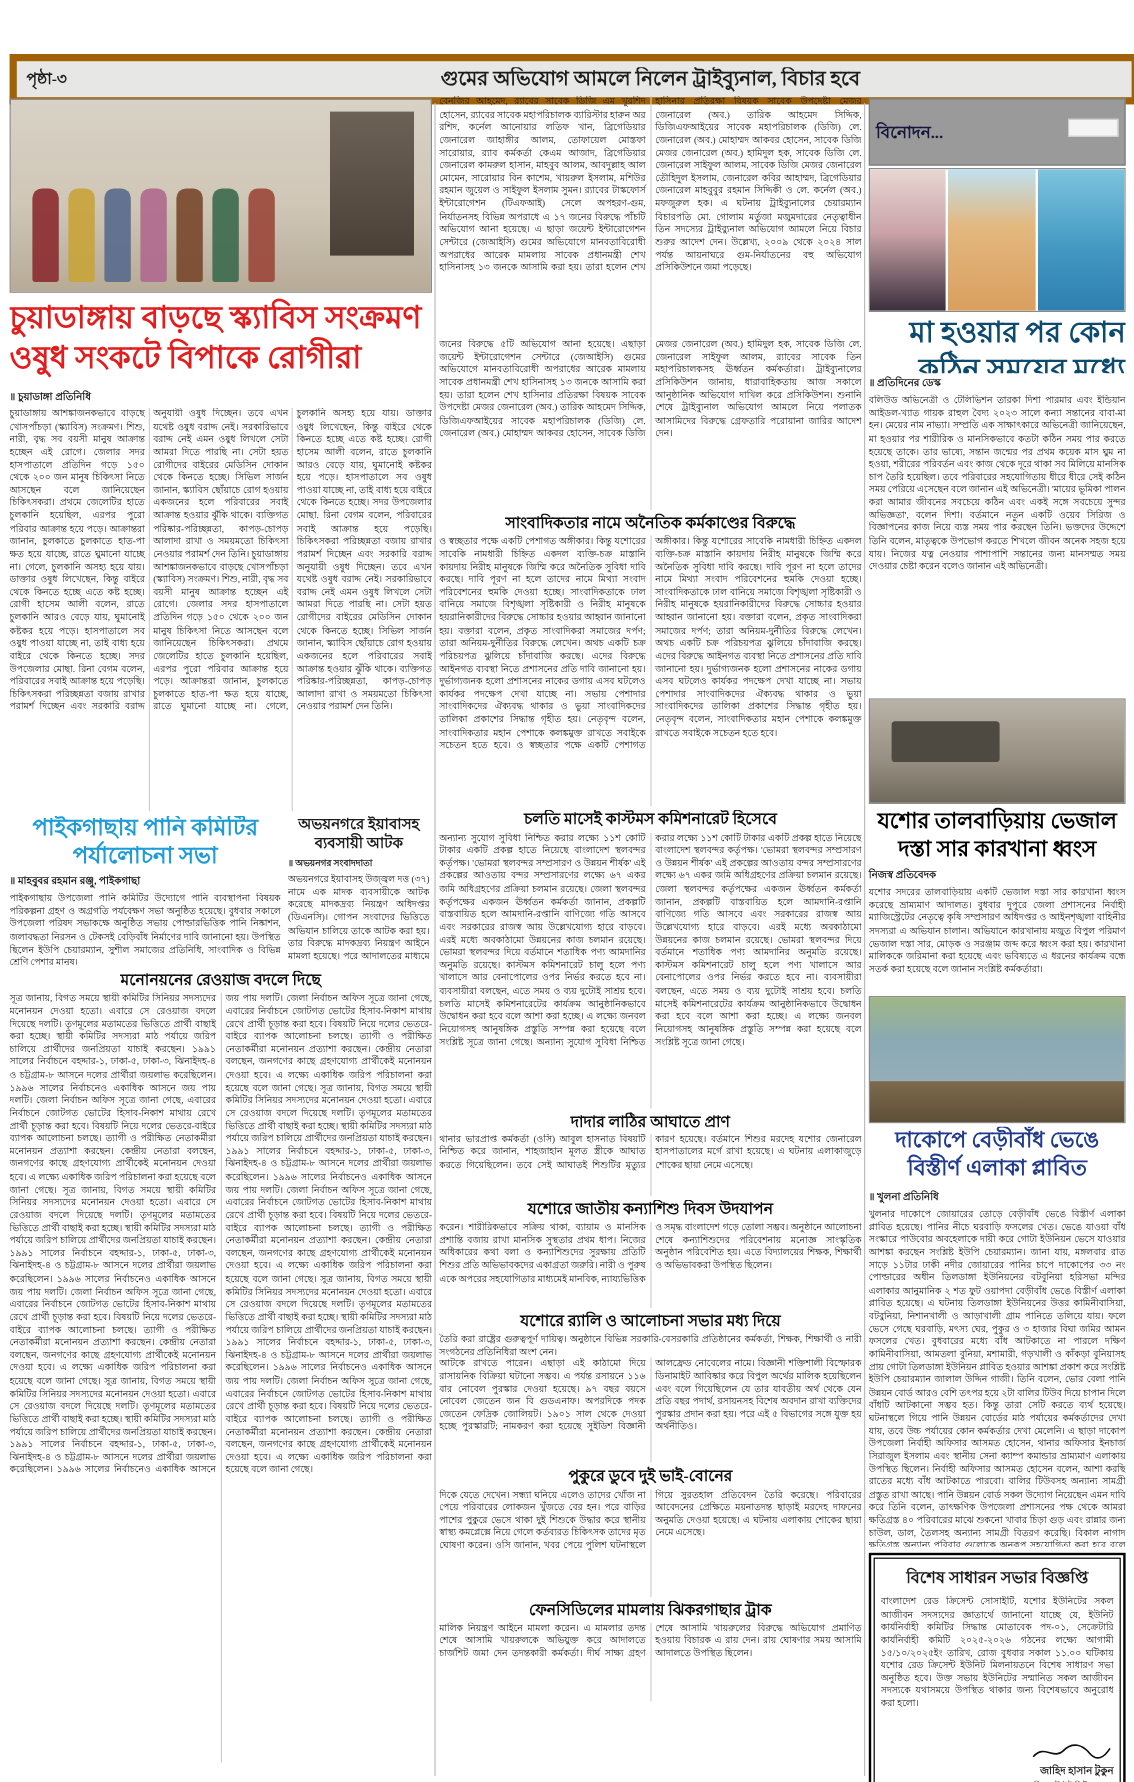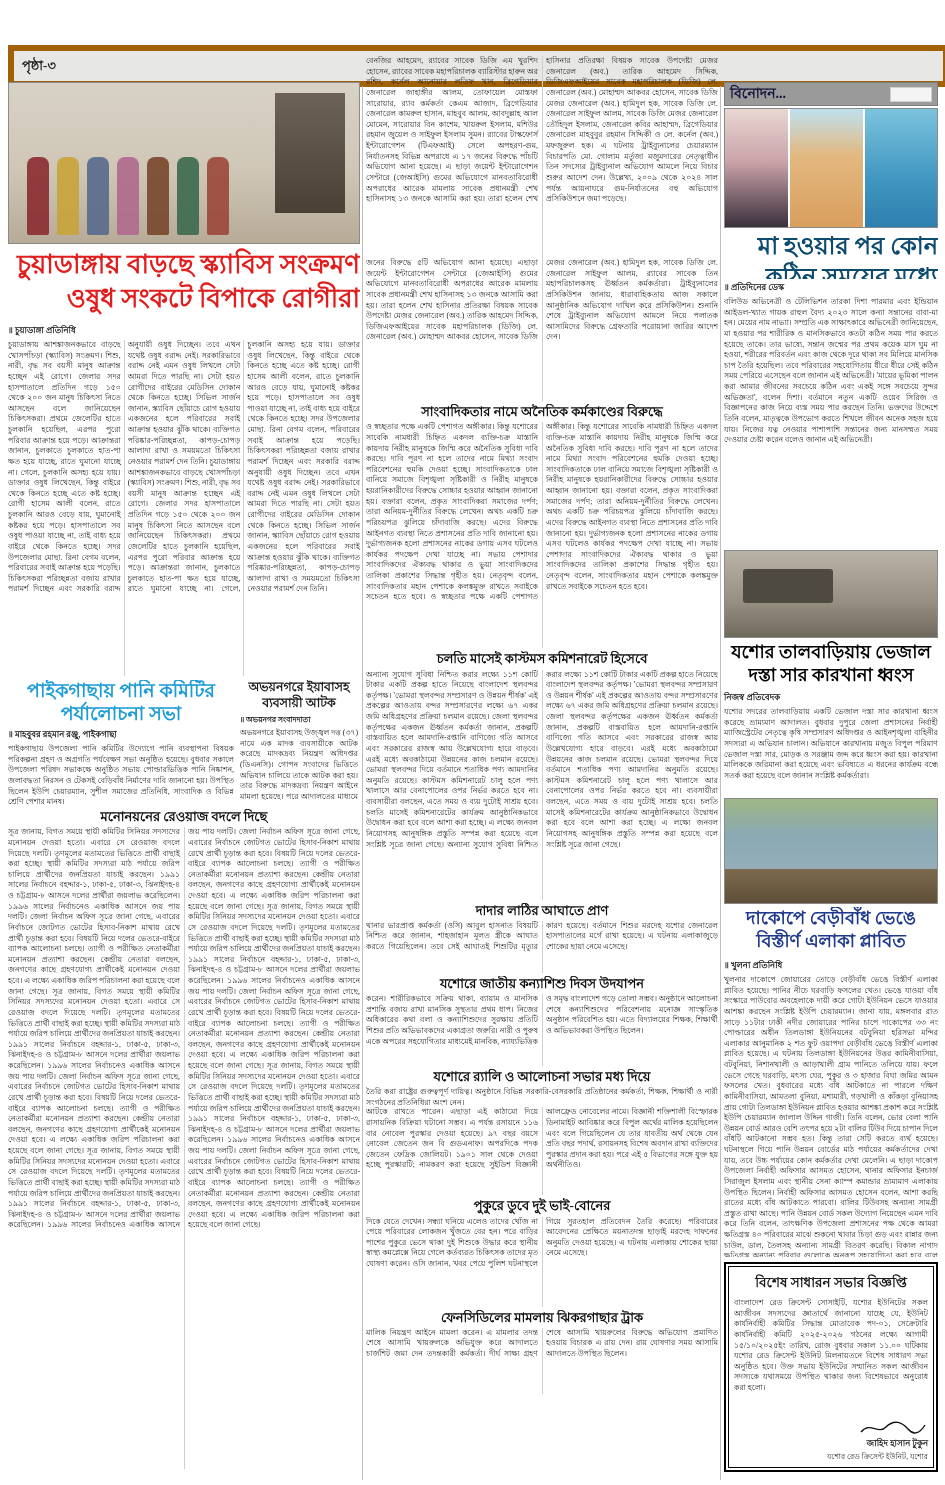--- a/index.html
+++ b/index.html
@@ -21,30 +21,30 @@
   #center-block{left:366px;width:352px;top:56px;}
   #right-block{left:724px;width:214px;}
 
   .photo{border:1px solid #8a8a8a;overflow:hidden;position:relative;}
   .bt{font-size:7.7px;line-height:1.38;text-align:justify;overflow:hidden;color:#1b1b1b;}
   .col3{column-count:3;column-gap:7px;column-rule:1px solid #cfcfcf;}
   .col2{column-count:2;column-gap:8px;column-rule:1px solid #cfcfcf;}
   .byline{font-size:8.5px;font-weight:bold;margin:2px 0;}
   .subhead{font-weight:bold;text-align:center;font-size:13px;line-height:1.25;margin:3px 0 2px;color:#0d0d0d;overflow:hidden;}
 
-  .hl-red{color:#e11d1d;font-size:26px;font-weight:bold;text-align:right;line-height:1.3;margin:4px 0 1px;overflow:hidden;}
+  .hl-red{color:#e11d1d;font-size:26px;font-weight:bold;text-align:left;line-height:1.3;margin:4px 0 1px;overflow:hidden;}
   .hl-main{font-size:16.5px;font-weight:bold;text-align:center;line-height:1.25;overflow:hidden;}
   .hl-blue{color:#1e9cd8;font-size:19px;font-weight:bold;text-align:center;line-height:1.2;overflow:hidden;}
   .hl-sm-black{font-size:12.5px;font-weight:bold;text-align:center;line-height:1.25;overflow:hidden;}
   .hl-green{color:#0c4a6e;font-size:24px;font-weight:bold;text-align:right;line-height:1.3;margin:3px 0 0;overflow:hidden;}
   .hl-magenta{color:#000000;font-size:18px;font-weight:bold;text-align:center;line-height:1.3;margin:3px 0 0;overflow:hidden;}
   .hl-navy{color:#203a8c;font-size:18px;font-weight:bold;text-align:center;line-height:1.3;margin:3px 0 0;overflow:hidden;}
 
-  .binodon-bar{height:22px;background:#9a9a9a;display:flex;align-items:center;justify-content:space-between;
-    padding:0 5px;border:1px solid #7d7d7d;}
+  .binodon-bar{height:22px;background:#9a9a9a;display:flex;align-items:flex-start;justify-content:space-between;
+    padding:16px 5px;border:1px solid #7d7d7d;}
   .binodon-label{font-size:14px;font-weight:bold;color:#14143c;}
   .binodon-tag{width:40px;height:13px;background:#f4f4f4;border:1px solid #cfcfcf;}
 
   .split-row{display:flex;gap:6px;margin-top:4px;}
   .notice{border:2px solid #000;padding:2px;margin-top:5px;}
   .notice-inner{border:1px solid #000;padding:4px 5px;}
   .notice-title{font-size:13.5px;font-weight:bold;text-align:center;margin:1px 0 3px;}
   .sig{display:flex;flex-direction:column;align-items:flex-end;margin-top:3px;}
   .sig-name{font-size:8.5px;font-weight:bold;}
   .sig-org{font-size:7.5px;}
@@ -98,20 +98,21 @@
       <div class="byline" style="font-size:7.5px">॥ অভয়নগর সংবাদদাতা</div>
       <div class="bt" style="height:74px">অভয়নগরে ইয়াবাসহ উজ্জ্বল দত্ত (৩৭) নামে এক মাদক ব্যবসায়ীকে আটক করেছে মাদকদ্রব্য নিয়ন্ত্রণ অধিদপ্তর (ডিএনসি)। গোপন সংবাদের ভিত্তিতে অভিযান চালিয়ে তাকে আটক করা হয়। তার বিরুদ্ধে মাদকদ্রব্য নিয়ন্ত্রণ আইনে মামলা হয়েছে। পরে আদালতের মাধ্যমে তাকে জেল হাজতে প্রেরণ করা হয়।</div>
     </div>
   </div>
 
   <div class="subhead">মনোনয়নের রেওয়াজ বদলে দিছে</div>
   <div class="bt col2" style="height:642px">সূত্র জানায়, বিগত সময়ে স্থায়ী কমিটির সিনিয়র সদস্যদের মনোনয়ন দেওয়া হতো। এবারে সে রেওয়াজ বদলে দিয়েছে দলটি। তৃণমূলের মতামতের ভিত্তিতে প্রার্থী বাছাই করা হচ্ছে। স্থায়ী কমিটির সদস্যরা মাঠ পর্যায়ে জরিপ চালিয়ে প্রার্থীদের জনপ্রিয়তা যাচাই করছেন। ১৯৯১ সালের নির্বাচনে বহদ্দার-১, ঢাকা-৫, ঢাকা-৩, ঝিনাইদহ-৪ ও চট্টগ্রাম-৮ আসনে দলের প্রার্থীরা জয়লাভ করেছিলেন। ১৯৯৬ সালের নির্বাচনেও একাধিক আসনে জয় পায় দলটি। জেলা নির্বাচন অফিস সূত্রে জানা গেছে, এবারের নির্বাচনে জোটগত ভোটের হিসাব-নিকাশ মাথায় রেখে প্রার্থী চূড়ান্ত করা হবে। বিষয়টি নিয়ে দলের ভেতরে-বাইরে ব্যাপক আলোচনা চলছে। ত্যাগী ও পরীক্ষিত নেতাকর্মীরা মনোনয়ন প্রত্যাশা করছেন। কেন্দ্রীয় নেতারা বলছেন, জনগণের কাছে গ্রহণযোগ্য প্রার্থীকেই মনোনয়ন দেওয়া হবে। এ লক্ষ্যে একাধিক জরিপ পরিচালনা করা হয়েছে বলে জানা গেছে। সূত্র জানায়, বিগত সময়ে স্থায়ী কমিটির সিনিয়র সদস্যদের মনোনয়ন দেওয়া হতো। এবারে সে রেওয়াজ বদলে দিয়েছে দলটি। তৃণমূলের মতামতের ভিত্তিতে প্রার্থী বাছাই করা হচ্ছে। স্থায়ী কমিটির সদস্যরা মাঠ পর্যায়ে জরিপ চালিয়ে প্রার্থীদের জনপ্রিয়তা যাচাই করছেন। ১৯৯১ সালের নির্বাচনে বহদ্দার-১, ঢাকা-৫, ঢাকা-৩, ঝিনাইদহ-৪ ও চট্টগ্রাম-৮ আসনে দলের প্রার্থীরা জয়লাভ করেছিলেন। ১৯৯৬ সালের নির্বাচনেও একাধিক আসনে জয় পায় দলটি। জেলা নির্বাচন অফিস সূত্রে জানা গেছে, এবারের নির্বাচনে জোটগত ভোটের হিসাব-নিকাশ মাথায় রেখে প্রার্থী চূড়ান্ত করা হবে। বিষয়টি নিয়ে দলের ভেতরে-বাইরে ব্যাপক আলোচনা চলছে। ত্যাগী ও পরীক্ষিত নেতাকর্মীরা মনোনয়ন প্রত্যাশা করছেন। কেন্দ্রীয় নেতারা বলছেন, জনগণের কাছে গ্রহণযোগ্য প্রার্থীকেই মনোনয়ন দেওয়া হবে। এ লক্ষ্যে একাধিক জরিপ পরিচালনা করা হয়েছে বলে জানা গেছে। সূত্র জানায়, বিগত সময়ে স্থায়ী কমিটির সিনিয়র সদস্যদের মনোনয়ন দেওয়া হতো। এবারে সে রেওয়াজ বদলে দিয়েছে দলটি। তৃণমূলের মতামতের ভিত্তিতে প্রার্থী বাছাই করা হচ্ছে। স্থায়ী কমিটির সদস্যরা মাঠ পর্যায়ে জরিপ চালিয়ে প্রার্থীদের জনপ্রিয়তা যাচাই করছেন। ১৯৯১ সালের নির্বাচনে বহদ্দার-১, ঢাকা-৫, ঢাকা-৩, ঝিনাইদহ-৪ ও চট্টগ্রাম-৮ আসনে দলের প্রার্থীরা জয়লাভ করেছিলেন। ১৯৯৬ সালের নির্বাচনেও একাধিক আসনে জয় পায় দলটি। জেলা নির্বাচন অফিস সূত্রে জানা গেছে, এবারের নির্বাচনে জোটগত ভোটের হিসাব-নিকাশ মাথায় রেখে প্রার্থী চূড়ান্ত করা হবে। বিষয়টি নিয়ে দলের ভেতরে-বাইরে ব্যাপক আলোচনা চলছে। ত্যাগী ও পরীক্ষিত নেতাকর্মীরা মনোনয়ন প্রত্যাশা করছেন। কেন্দ্রীয় নেতারা বলছেন, জনগণের কাছে গ্রহণযোগ্য প্রার্থীকেই মনোনয়ন দেওয়া হবে। এ লক্ষ্যে একাধিক জরিপ পরিচালনা করা হয়েছে বলে জানা গেছে। সূত্র জানায়, বিগত সময়ে স্থায়ী কমিটির সিনিয়র সদস্যদের মনোনয়ন দেওয়া হতো। এবারে সে রেওয়াজ বদলে দিয়েছে দলটি। তৃণমূলের মতামতের ভিত্তিতে প্রার্থী বাছাই করা হচ্ছে। স্থায়ী কমিটির সদস্যরা মাঠ পর্যায়ে জরিপ চালিয়ে প্রার্থীদের জনপ্রিয়তা যাচাই করছেন। ১৯৯১ সালের নির্বাচনে বহদ্দার-১, ঢাকা-৫, ঢাকা-৩, ঝিনাইদহ-৪ ও চট্টগ্রাম-৮ আসনে দলের প্রার্থীরা জয়লাভ করেছিলেন। ১৯৯৬ সালের নির্বাচনেও একাধিক আসনে জয় পায় দলটি। জেলা নির্বাচন অফিস সূত্রে জানা গেছে, এবারের নির্বাচনে জোটগত ভোটের হিসাব-নিকাশ মাথায় রেখে প্রার্থী চূড়ান্ত করা হবে। বিষয়টি নিয়ে দলের ভেতরে-বাইরে ব্যাপক আলোচনা চলছে। ত্যাগী ও পরীক্ষিত নেতাকর্মীরা মনোনয়ন প্রত্যাশা করছেন। কেন্দ্রীয় নেতারা বলছেন, জনগণের কাছে গ্রহণযোগ্য প্রার্থীকেই মনোনয়ন দেওয়া হবে। এ লক্ষ্যে একাধিক জরিপ পরিচালনা করা হয়েছে বলে জানা গেছে। সূত্র জানায়, বিগত সময়ে স্থায়ী কমিটির সিনিয়র সদস্যদের মনোনয়ন দেওয়া হতো। এবারে সে রেওয়াজ বদলে দিয়েছে দলটি। তৃণমূলের মতামতের ভিত্তিতে প্রার্থী বাছাই করা হচ্ছে। স্থায়ী কমিটির সদস্যরা মাঠ পর্যায়ে জরিপ চালিয়ে প্রার্থীদের জনপ্রিয়তা যাচাই করছেন। ১৯৯১ সালের নির্বাচনে বহদ্দার-১, ঢাকা-৫, ঢাকা-৩, ঝিনাইদহ-৪ ও চট্টগ্রাম-৮ আসনে দলের প্রার্থীরা জয়লাভ করেছিলেন। ১৯৯৬ সালের নির্বাচনেও একাধিক আসনে জয় পায় দলটি। জেলা নির্বাচন অফিস সূত্রে জানা গেছে, এবারের নির্বাচনে জোটগত ভোটের হিসাব-নিকাশ মাথায় রেখে প্রার্থী চূড়ান্ত করা হবে। বিষয়টি নিয়ে দলের ভেতরে-বাইরে ব্যাপক আলোচনা চলছে। ত্যাগী ও পরীক্ষিত নেতাকর্মীরা মনোনয়ন প্রত্যাশা করছেন। কেন্দ্রীয় নেতারা বলছেন, জনগণের কাছে গ্রহণযোগ্য প্রার্থীকেই মনোনয়ন দেওয়া হবে। এ লক্ষ্যে একাধিক জরিপ পরিচালনা করা হয়েছে বলে জানা গেছে।</div>
 </div>
 
 <div class="block" id="center-block">
+  <div class="hl-main" style="height:24px">গুমের অভিযোগ আমলে নিলেন ট্রাইব্যুনাল, বিচার হবে</div>
   <div class="bt col2" style="height:202px">বেনজির আহমেদ, র‍্যাবের সাবেক ডিজি এম খুরশিদ হোসেন, র‍্যাবের সাবেক মহাপরিচালক ব্যারিস্টার হারুন অর রশিদ, কর্নেল আনোয়ার লতিফ খান, ব্রিগেডিয়ার জেনারেল জাহাঙ্গীর আলম, তোফায়েল মোস্তফা সারোয়ার, র‍্যাব কর্মকর্তা কেএম আজাদ, ব্রিগেডিয়ার জেনারেল কামরুল হাসান, মাহবুব আলম, আবদুল্লাহ আল মোমেন, সারোয়ার বিন কাশেম, খায়রুল ইসলাম, মশিউর রহমান জুয়েল ও সাইফুল ইসলাম সুমন। র‍্যাবের টাস্কফোর্স ইন্টারোগেশন (টিএফআই) সেলে অপহরণ-গুম, নির্যাতনসহ বিভিন্ন অপরাধে এ ১৭ জনের বিরুদ্ধে পাঁচটি অভিযোগ আনা হয়েছে। এ ছাড়া জয়েন্ট ইন্টারোগেশন সেন্টারে (জেআইসি) গুমের অভিযোগে মানবতাবিরোধী অপরাধের আরেক মামলায় সাবেক প্রধানমন্ত্রী শেখ হাসিনাসহ ১৩ জনকে আসামি করা হয়। তারা হলেন শেখ হাসিনার প্রতিরক্ষা বিষয়ক সাবেক উপদেষ্টা মেজর জেনারেল (অব.) তারিক আহমেদ সিদ্দিক, ডিজিএফআইয়ের সাবেক মহাপরিচালক (ডিজি) লে. জেনারেল (অব.) মোহাম্মদ আকবর হোসেন, সাবেক ডিজি মেজর জেনারেল (অব.) হামিদুল হক, সাবেক ডিজি লে. জেনারেল সাইফুল আলম, সাবেক ডিজি মেজর জেনারেল তৌহিদুল ইসলাম, জেনারেল কবির আহাম্মদ, ব্রিগেডিয়ার জেনারেল মাহবুবুর রহমান সিদ্দিকী ও লে. কর্নেল (অব.) মফজুরুল হক। এ ঘটনায় ট্রাইব্যুনালের চেয়ারম্যান বিচারপতি মো. গোলাম মর্তুজা মজুমদারের নেতৃত্বাধীন তিন সদস্যের ট্রাইব্যুনাল অভিযোগ আমলে নিয়ে বিচার শুরুর আদেশ দেন। উল্লেখ্য, ২০০৯ থেকে ২০২৪ সাল পর্যন্ত আয়নাঘরে গুম-নির্যাতনের বহু অভিযোগ প্রসিকিউশনে জমা পড়েছে।</div>
 
   <div class="bt col2" style="height:143px">জনের বিরুদ্ধে ৫টি অভিযোগ আনা হয়েছে। এছাড়া জয়েন্ট ইন্টারোগেশন সেন্টারে (জেআইসি) গুমের অভিযোগে মানবতাবিরোধী অপরাধের আরেক মামলায় সাবেক প্রধানমন্ত্রী শেখ হাসিনাসহ ১৩ জনকে আসামি করা হয়। তারা হলেন শেখ হাসিনার প্রতিরক্ষা বিষয়ক সাবেক উপদেষ্টা মেজর জেনারেল (অব.) তারিক আহমেদ সিদ্দিক, ডিজিএফআইয়ের সাবেক মহাপরিচালক (ডিজি) লে. জেনারেল (অব.) মোহাম্মদ আকবর হোসেন, সাবেক ডিজি মেজর জেনারেল (অব.) হামিদুল হক, সাবেক ডিজি লে. জেনারেল সাইফুল আলম, র‍্যাবের সাবেক তিন মহাপরিচালকসহ ঊর্ধ্বতন কর্মকর্তারা। ট্রাইব্যুনালের প্রসিকিউশন জানায়, ধারাবাহিকতায় আজ সকালে আনুষ্ঠানিক অভিযোগ দাখিল করে প্রসিকিউশন। শুনানি শেষে ট্রাইব্যুনাল অভিযোগ আমলে নিয়ে পলাতক আসামিদের বিরুদ্ধে গ্রেফতারি পরোয়ানা জারির আদেশ দেন।</div>
 
   <div class="subhead">সাংবাদিকতার নামে অনৈতিক কর্মকাণ্ডের বিরুদ্ধে</div>
   <div class="bt col2" style="height:226px">ও স্বচ্ছতার পক্ষে একটি পেশাগত অঙ্গীকার। কিন্তু যশোরের সাবেকি নামধারী চিহ্নিত একদল ব্যক্তি-চক্র মাস্তানি কায়দায় নিরীহ মানুষকে জিম্মি করে অনৈতিক সুবিধা দাবি করছে। দাবি পূরণ না হলে তাদের নামে মিথ্যা সংবাদ পরিবেশনের হুমকি দেওয়া হচ্ছে। সাংবাদিকতাকে ঢাল বানিয়ে সমাজে বিশৃঙ্খলা সৃষ্টিকারী ও নিরীহ মানুষকে হয়রানিকারীদের বিরুদ্ধে সোচ্চার হওয়ার আহ্বান জানানো হয়। বক্তারা বলেন, প্রকৃত সাংবাদিকরা সমাজের দর্পণ; তারা অনিয়ম-দুর্নীতির বিরুদ্ধে লেখেন। অথচ একটি চক্র পরিচয়পত্র ঝুলিয়ে চাঁদাবাজি করছে। এদের বিরুদ্ধে আইনগত ব্যবস্থা নিতে প্রশাসনের প্রতি দাবি জানানো হয়। দুর্ভাগ্যজনক হলো প্রশাসনের নাকের ডগায় এসব ঘটলেও কার্যকর পদক্ষেপ দেখা যাচ্ছে না। সভায় পেশাদার সাংবাদিকদের ঐক্যবদ্ধ থাকার ও ভুয়া সাংবাদিকদের তালিকা প্রকাশের সিদ্ধান্ত গৃহীত হয়। নেতৃবৃন্দ বলেন, সাংবাদিকতার মহান পেশাকে কলঙ্কমুক্ত রাখতে সবাইকে সচেতন হতে হবে। ও স্বচ্ছতার পক্ষে একটি পেশাগত অঙ্গীকার। কিন্তু যশোরের সাবেকি নামধারী চিহ্নিত একদল ব্যক্তি-চক্র মাস্তানি কায়দায় নিরীহ মানুষকে জিম্মি করে অনৈতিক সুবিধা দাবি করছে। দাবি পূরণ না হলে তাদের নামে মিথ্যা সংবাদ পরিবেশনের হুমকি দেওয়া হচ্ছে। সাংবাদিকতাকে ঢাল বানিয়ে সমাজে বিশৃঙ্খলা সৃষ্টিকারী ও নিরীহ মানুষকে হয়রানিকারীদের বিরুদ্ধে সোচ্চার হওয়ার আহ্বান জানানো হয়। বক্তারা বলেন, প্রকৃত সাংবাদিকরা সমাজের দর্পণ; তারা অনিয়ম-দুর্নীতির বিরুদ্ধে লেখেন। অথচ একটি চক্র পরিচয়পত্র ঝুলিয়ে চাঁদাবাজি করছে। এদের বিরুদ্ধে আইনগত ব্যবস্থা নিতে প্রশাসনের প্রতি দাবি জানানো হয়। দুর্ভাগ্যজনক হলো প্রশাসনের নাকের ডগায় এসব ঘটলেও কার্যকর পদক্ষেপ দেখা যাচ্ছে না। সভায় পেশাদার সাংবাদিকদের ঐক্যবদ্ধ থাকার ও ভুয়া সাংবাদিকদের তালিকা প্রকাশের সিদ্ধান্ত গৃহীত হয়। নেতৃবৃন্দ বলেন, সাংবাদিকতার মহান পেশাকে কলঙ্কমুক্ত রাখতে সবাইকে সচেতন হতে হবে।</div>
 
   <div class="subhead">চলতি মাসেই কাস্টমস কমিশনারেট হিসেবে</div>
   <div class="bt col2" style="height:230px">অন্যান্য সুযোগ সুবিধা নিশ্চিত করার লক্ষ্যে ১১শ কোটি টাকার একটি প্রকল্প হাতে নিয়েছে বাংলাদেশ স্থলবন্দর কর্তৃপক্ষ। 'ভোমরা স্থলবন্দর সম্প্রসারণ ও উন্নয়ন শীর্ষক' এই প্রকল্পের আওতায় বন্দর সম্প্রসারণের লক্ষ্যে ৬৭ একর জমি অধিগ্রহণের প্রক্রিয়া চলমান রয়েছে। জেলা স্থলবন্দর কর্তৃপক্ষের একজন ঊর্ধ্বতন কর্মকর্তা জানান, প্রকল্পটি বাস্তবায়িত হলে আমদানি-রপ্তানি বাণিজ্যে গতি আসবে এবং সরকারের রাজস্ব আয় উল্লেখযোগ্য হারে বাড়বে। এরই মধ্যে অবকাঠামো উন্নয়নের কাজ চলমান রয়েছে। ভোমরা স্থলবন্দর দিয়ে বর্তমানে শতাধিক পণ্য আমদানির অনুমতি রয়েছে। কাস্টমস কমিশনারেট চালু হলে পণ্য খালাসে আর বেনাপোলের ওপর নির্ভর করতে হবে না। ব্যবসায়ীরা বলছেন, এতে সময় ও ব্যয় দুটোই সাশ্রয় হবে। চলতি মাসেই কমিশনারেটের কার্যক্রম আনুষ্ঠানিকভাবে উদ্বোধন করা হবে বলে আশা করা হচ্ছে। এ লক্ষ্যে জনবল নিয়োগসহ আনুষঙ্গিক প্রস্তুতি সম্পন্ন করা হয়েছে বলে সংশ্লিষ্ট সূত্রে জানা গেছে। অন্যান্য সুযোগ সুবিধা নিশ্চিত করার লক্ষ্যে ১১শ কোটি টাকার একটি প্রকল্প হাতে নিয়েছে বাংলাদেশ স্থলবন্দর কর্তৃপক্ষ। 'ভোমরা স্থলবন্দর সম্প্রসারণ ও উন্নয়ন শীর্ষক' এই প্রকল্পের আওতায় বন্দর সম্প্রসারণের লক্ষ্যে ৬৭ একর জমি অধিগ্রহণের প্রক্রিয়া চলমান রয়েছে। জেলা স্থলবন্দর কর্তৃপক্ষের একজন ঊর্ধ্বতন কর্মকর্তা জানান, প্রকল্পটি বাস্তবায়িত হলে আমদানি-রপ্তানি বাণিজ্যে গতি আসবে এবং সরকারের রাজস্ব আয় উল্লেখযোগ্য হারে বাড়বে। এরই মধ্যে অবকাঠামো উন্নয়নের কাজ চলমান রয়েছে। ভোমরা স্থলবন্দর দিয়ে বর্তমানে শতাধিক পণ্য আমদানির অনুমতি রয়েছে। কাস্টমস কমিশনারেট চালু হলে পণ্য খালাসে আর বেনাপোলের ওপর নির্ভর করতে হবে না। ব্যবসায়ীরা বলছেন, এতে সময় ও ব্যয় দুটোই সাশ্রয় হবে। চলতি মাসেই কমিশনারেটের কার্যক্রম আনুষ্ঠানিকভাবে উদ্বোধন করা হবে বলে আশা করা হচ্ছে। এ লক্ষ্যে জনবল নিয়োগসহ আনুষঙ্গিক প্রস্তুতি সম্পন্ন করা হয়েছে বলে সংশ্লিষ্ট সূত্রে জানা গেছে।</div>
 

